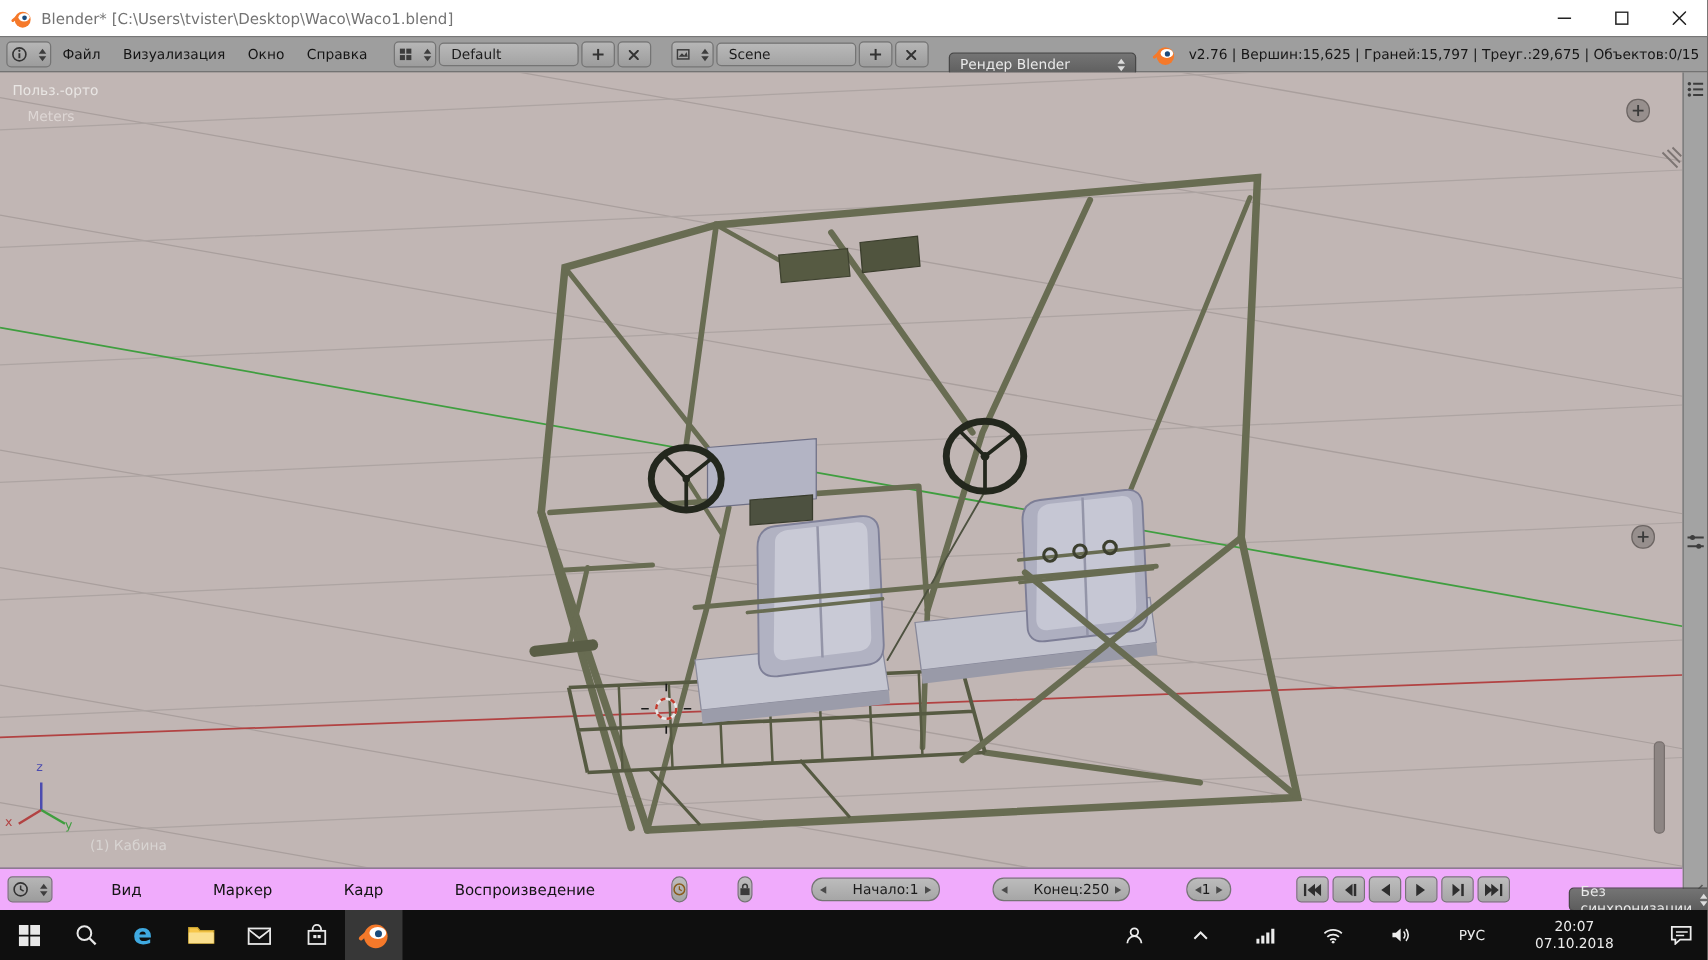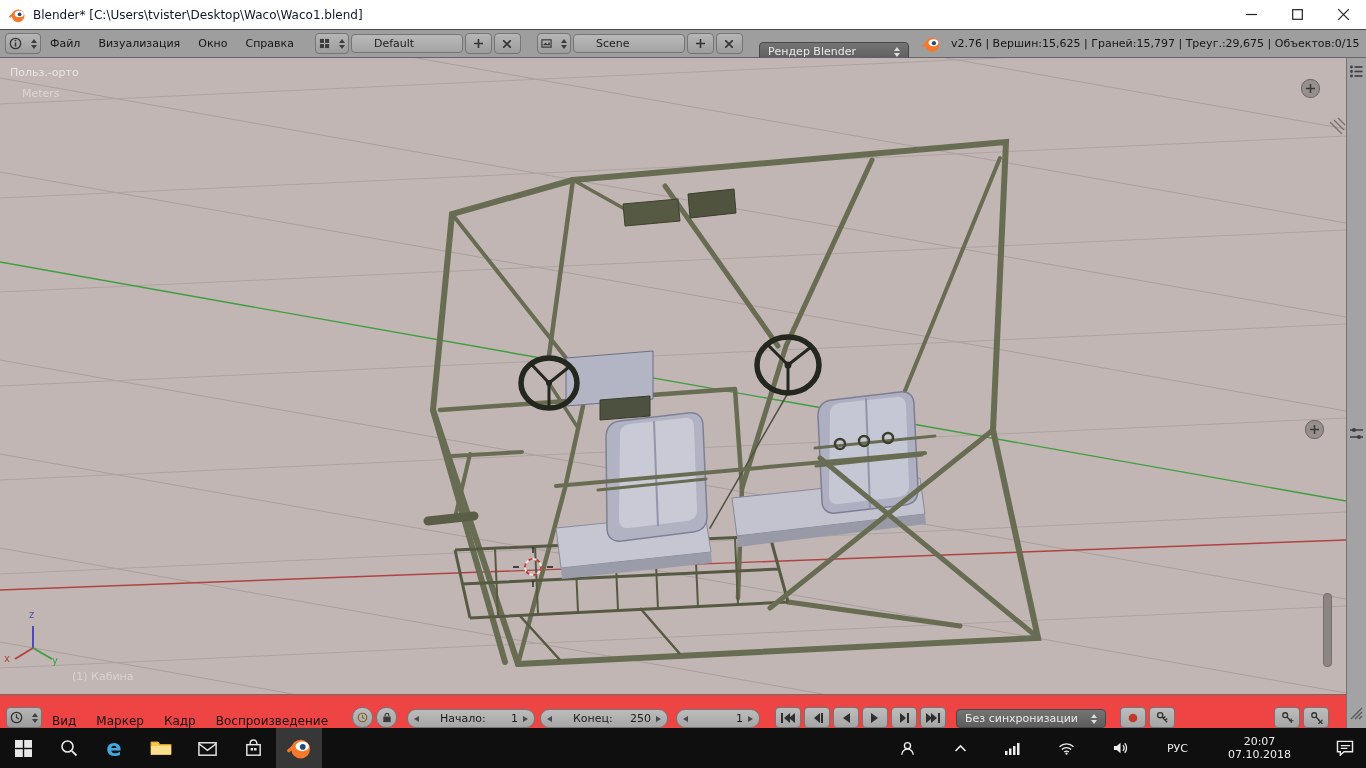--- a/index.html
+++ b/index.html
@@ -2,31 +2,31 @@
 <html><head>
 <meta charset="utf-8">
 <style>
   html,body{margin:0;padding:0;background:#222;}
   .window{position:relative;width:1366px;height:768px;overflow:hidden;background:#c1b6b4;
           font-family:"DejaVu Sans","Liberation Sans",sans-serif;-webkit-font-smoothing:antialiased;}
   
   .titlebar{position:absolute;top:0;left:0;right:0;height:30px;background:#ffffff;display:flex;
             align-items:center;border-bottom:1px solid #4a4a4a;box-sizing:border-box;}
   .titlebar .app-ico{margin-left:8px;width:18px;height:18px;}
-  .title-text{font-size:12px;color:#0f172a;margin-left:7px;white-space:nowrap;}
+  .title-text{font-size:12px;color:#737373;margin-left:7px;white-space:nowrap;}
   .win-controls{margin-left:auto;display:flex;height:100%;}
   .win-btn{width:46px;height:100%;display:flex;align-items:center;justify-content:center;cursor:default;}
   
   .infobar{position:absolute;top:30px;left:0;right:0;height:28px;background:#9e9e9e;
            border-bottom:1px solid #666;display:flex;align-items:center;padding:0 5px;box-sizing:border-box;}
   .menu{font-size:11px;color:#151515;padding:0 9px;cursor:default;}
   .iconbtn{height:19px;border:1px solid #757575;border-radius:4px;background:linear-gradient(#b6b6b6,#9c9c9c);
            display:flex;align-items:center;justify-content:center;padding:0 3px;gap:2px;}
   .pillfield{height:19px;border:1px solid #757575;border-radius:4px;background:linear-gradient(#b9b9b9,#a3a3a3);
-             display:flex;align-items:center;font-size:11px;color:#1c1c1c;padding:0 22px;box-sizing:border-box;}
+             display:flex;align-items:center;font-size:11px;color:#1c1c1c;padding:0 9px;box-sizing:border-box;}
   .darkpill{height:19px;border:1px solid #474747;border-radius:4px;background:linear-gradient(#747474,#5d5d5d);
             display:flex;align-items:center;font-size:11px;color:#eaeaea;padding:0 8px;box-sizing:border-box;margin-top:16px;}
   .stats{font-size:11px;color:#161616;margin-left:10px;white-space:nowrap;overflow:hidden;flex:1;}
   .tri-u{width:0;height:0;border-left:3px solid transparent;border-right:3px solid transparent;border-bottom:4px solid #3d3d3d;}
   .tri-d{width:0;height:0;border-left:3px solid transparent;border-right:3px solid transparent;border-top:4px solid #3d3d3d;}
   .tri-u.lt{border-bottom-color:#ddd}.tri-d.lt{border-top-color:#ddd}
   .dbl{display:flex;flex-direction:column;gap:2px;margin-left:auto;padding-left:6px;}
   .tri-l{width:0;height:0;border-top:3.5px solid transparent;border-bottom:3.5px solid transparent;border-right:5px solid #4a4a4a;}
   .tri-r{width:0;height:0;border-top:3.5px solid transparent;border-bottom:3.5px solid transparent;border-left:5px solid #4a4a4a;}
   
@@ -36,22 +36,22 @@
   .unit-label{left:22px;top:29px;color:#ddd6d4;}
   .object-name{left:72px;top:612px;color:#d8d4d2;}
   .ax{position:absolute;font-size:10px;pointer-events:none;}
   .expandbtn{position:absolute;width:17px;height:17px;border-radius:9px;background:#978f8d;border:1px solid #6d6664;
              display:flex;align-items:center;justify-content:center;}
   .vscroll{position:absolute;width:7px;height:72px;border-radius:4px;background:#8d8583;right:14px;top:535px;border:1px solid #776f6d;}
   
   .right-strip{position:absolute;top:58px;right:0;width:20px;height:670px;background:#a3a3a3;border-left:1px solid #737373;box-sizing:border-box;}
   .strip-ico{position:absolute;left:2px;width:15px;height:15px;}
   
-  .timeline{position:absolute;top:694px;left:0;width:1346px;height:34px;background:#ef4444;border-top:1px solid #6c6c6c;
-            display:flex;align-items:flex-end;padding:0 6px;box-sizing:border-box;}
+  .timeline{position:absolute;top:694px;left:0;width:1346px;height:34px;background:#f0abfc;border-top:1px solid #6c6c6c;
+            display:flex;align-items:center;padding:0 6px;box-sizing:border-box;gap:37px;}
   .tl-menu{font-size:12px;color:#141414;padding:0 10px;}
   .numfield{height:19px;border:1px solid #757575;border-radius:9px;background:linear-gradient(#bcbcbc,#a6a6a6);
             display:flex;align-items:center;font-size:11px;color:#1b1b1b;padding:0 6px;box-sizing:border-box;}
   .numfield .lbl{margin-left:21px;}
   .numfield .val{margin-left:auto;margin-right:5px;}
   .tpbtn{width:24px;height:19px;border:1px solid #757575;border-radius:4px;background:linear-gradient(#bdbdbd,#a6a6a6);
          display:flex;align-items:center;justify-content:center;margin-left:3px;}
   .roundbtn{width:19px;height:19px;border-radius:10px;border:1px solid #757575;background:linear-gradient(#bdbdbd,#a4a4a4);
             display:flex;align-items:center;justify-content:center;}
   

